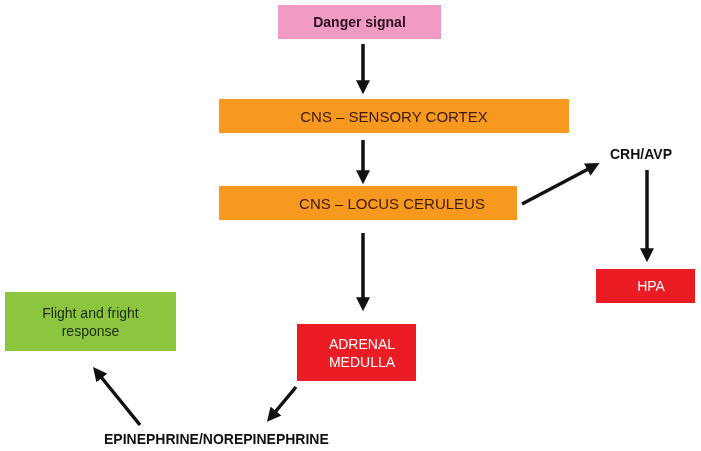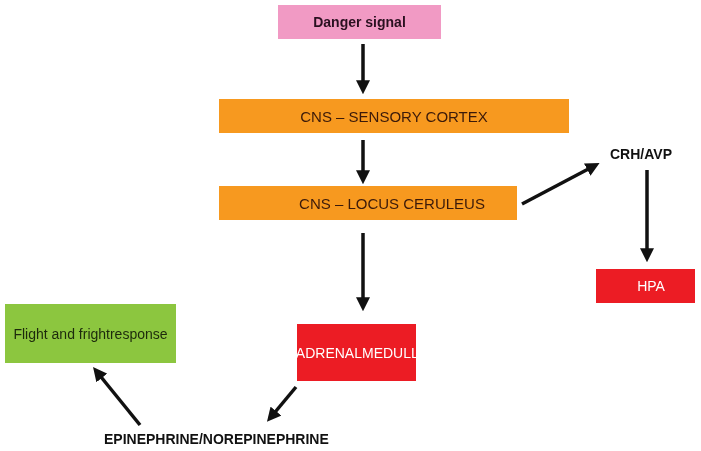--- a/index.html
+++ b/index.html
@@ -46,23 +46,23 @@
 
 <div class="label" style="left:610px; top:145px;">CRH/AVP</div>
 
 <div class="box red" style="left:596px; top:269px; width:99px; height:34px;">
   <span>HPA</span>
 </div>
 
 <div class="label" style="left:385px; top:259px; text-align:center;">
 </div>
 
-<div class="box red" style="left:297px; top:324px; width:119px; height:57px; flex-direction:row;">
+<div class="box red" style="left:297px; top:324px; width:119px; height:57px; flex-direction:column;">
   <div>ADRENAL</div>
   <div>MEDULLA</div>
 </div>
 
-<div class="box green" style="left:5px; top:304px; width:171px; height:59px; ">
+<div class="box green" style="left:5px; top:292px; width:171px; height:59px; flex-direction:column;">
   <div>Flight and fright</div>
   <div>response</div>
 </div>
 
 <div class="label" style="left:104px; top:430px;">EPINEPHRINE/NOREPINEPHRINE</div>
 
 </body></html>

